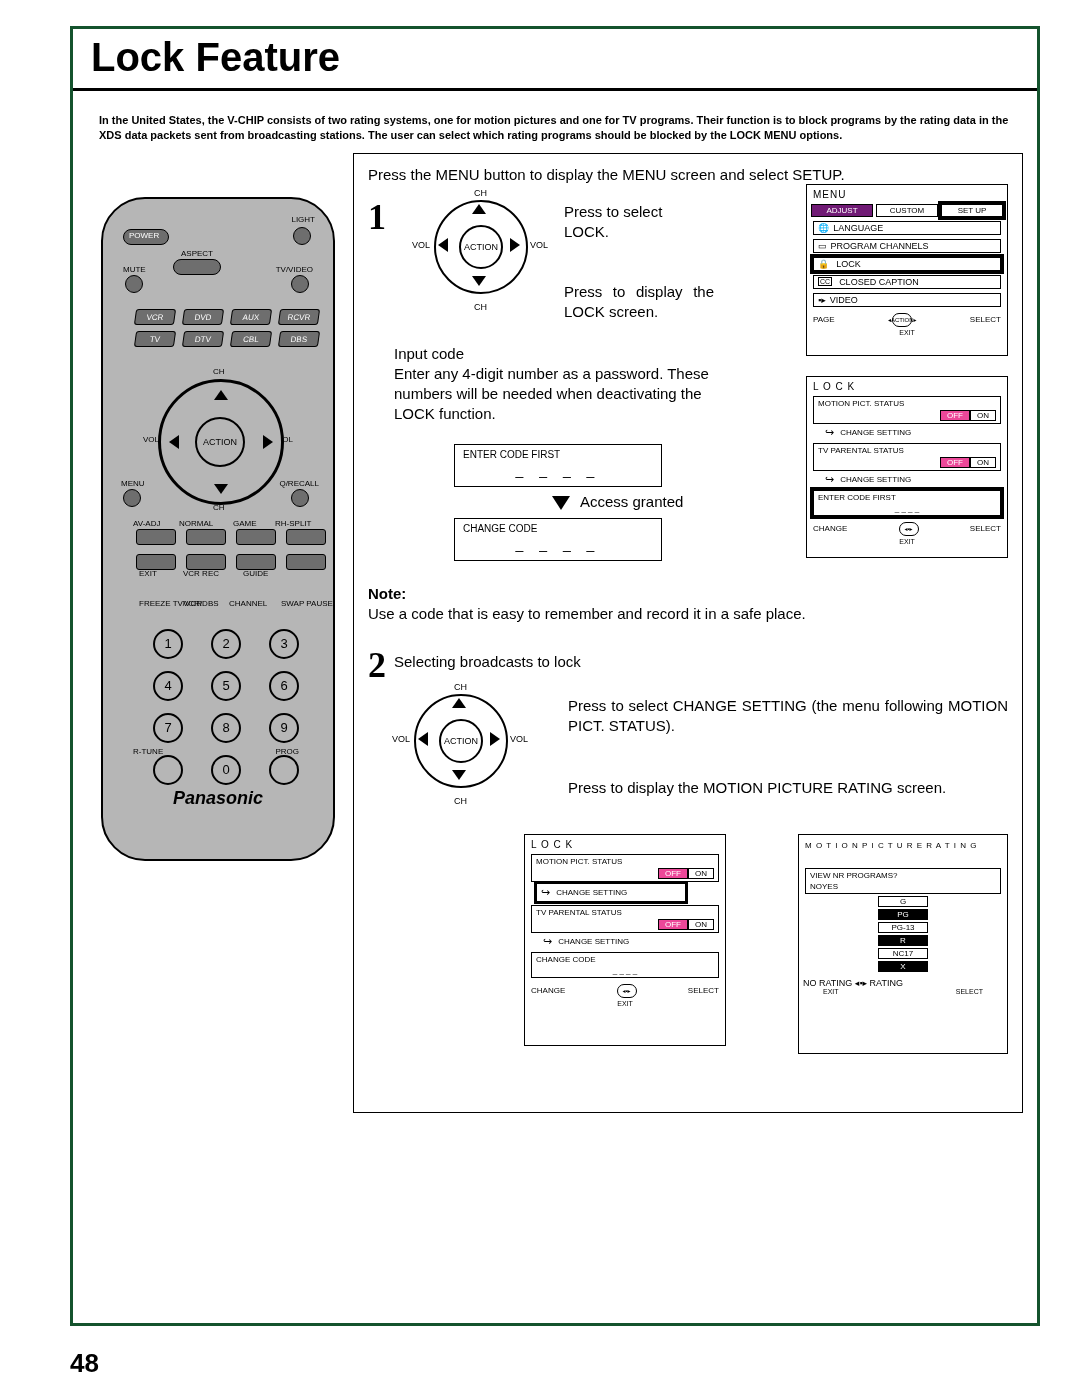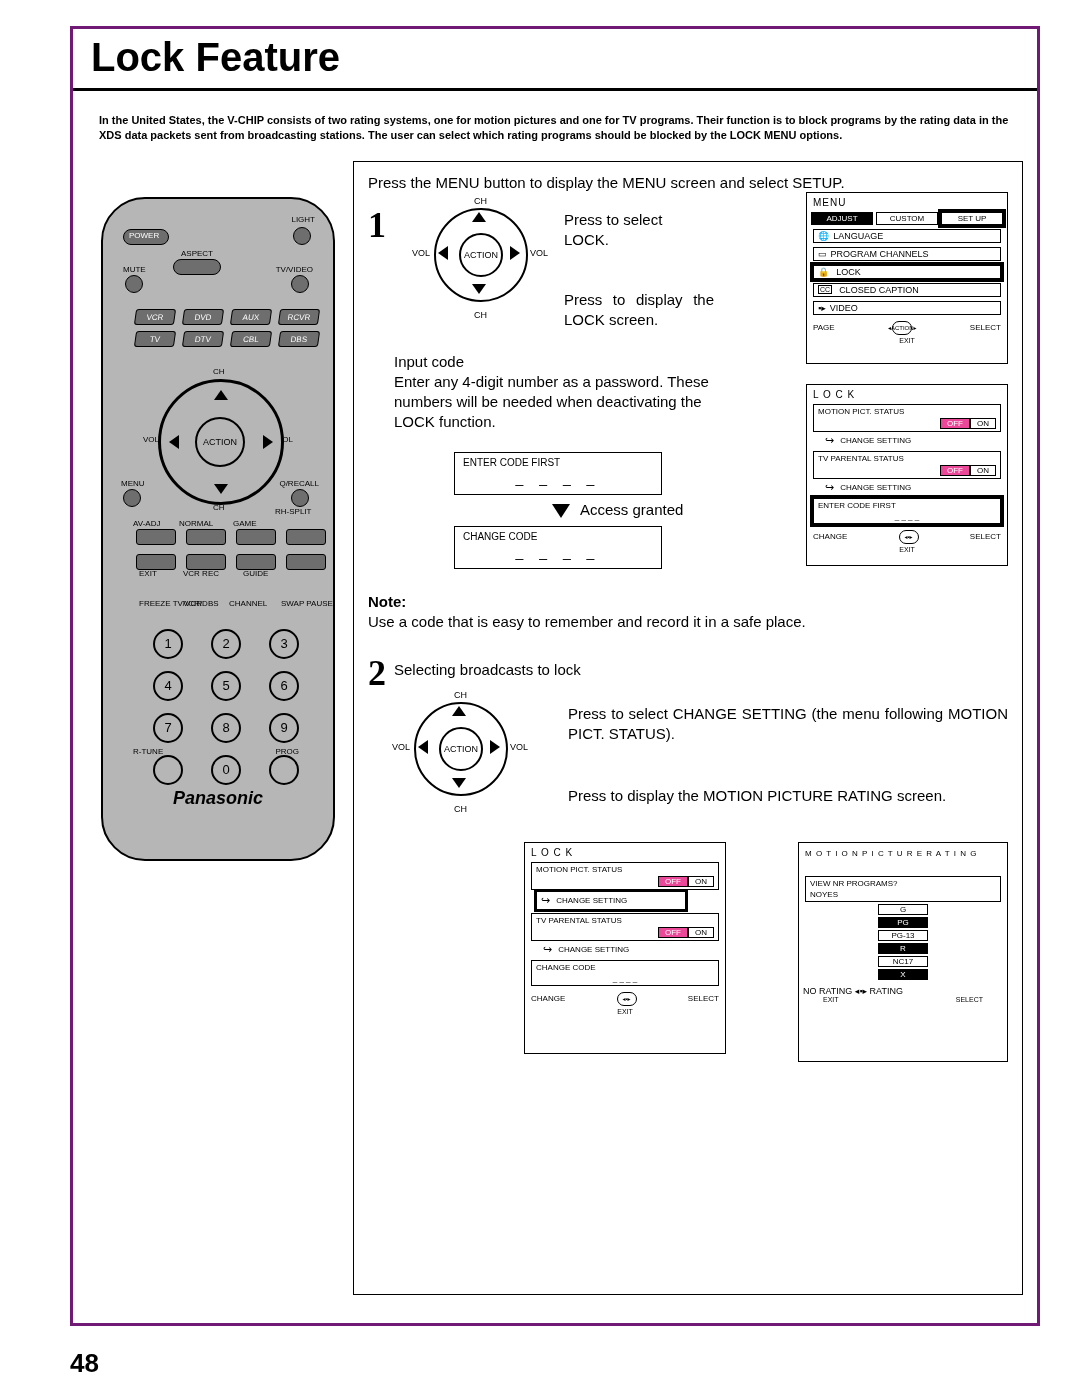--- a/index.html
+++ b/index.html
@@ -1,17 +1,17 @@
 <!DOCTYPE html>
 <html><head>
 <meta charset="utf-8">
 <style>
   html,body{margin:0;padding:0;background:#fff;font-family:Arial,Helvetica,sans-serif;color:#000}
   .page{width:1080px;height:1397px;position:relative;box-sizing:border-box;padding:26px 40px 20px 70px}
-  .outer{border:3px solid #701a75;box-sizing:border-box;height:1300px;position:relative;padding:0}
+  .outer{border:3px solid #14532d;box-sizing:border-box;height:1300px;position:relative;padding:0}
   .title-bar{border-bottom:3px solid #000;padding:6px 18px 8px 18px}
   .title{font-weight:bold;font-size:40px;font-family:Arial,Helvetica,sans-serif}
   .intro{font-weight:bold;font-size:11px;line-height:1.35;padding:22px 26px 10px 26px}
   .body-area{position:relative;height:1080px}
   
   .remote{position:absolute;left:28px;top:44px;width:230px;height:660px;background:#b6b6b6;border:2px solid #000;border-radius:44px 44px 44px 44px}
   .remote::after{content:"";position:absolute;left:10px;right:10px;bottom:-2px;top:560px;border-top:0}
   .rem-lbl{position:absolute;font-size:8px;font-family:Arial;color:#000}
   .btn-pill{position:absolute;background:#6e6e6e;border:1px solid #000;border-radius:10px;height:14px}
   .btn-round{position:absolute;background:#6e6e6e;border:1px solid #000;border-radius:50%}
@@ -25,39 +25,39 @@
   .grid-btns{position:absolute;left:33px;top:330px;display:grid;grid-template-columns:repeat(4,40px);grid-template-rows:repeat(2,18px);gap:7px 10px}
   .grid-btns div{background:#6e6e6e;border:1px solid #000;border-radius:3px;height:14px}
   .numpad{position:absolute;left:50px;top:430px;display:grid;grid-template-columns:repeat(3,40px);gap:12px 18px}
   .numpad div{width:26px;height:26px;border:2px solid #000;border-radius:50%;display:flex;align-items:center;justify-content:center;font-size:13px;background:#b6b6b6}
   .brand{position:absolute;left:0;right:0;bottom:50px;text-align:center;font-weight:bold;font-style:italic;font-size:18px}
   .source-row{position:absolute;left:32px;top:110px;display:grid;grid-template-columns:repeat(4,40px);gap:4px 8px}
   .source-row span{display:flex;align-items:center;justify-content:center;font-size:8px;background:#6e6e6e;color:#fff;border:1px solid #000;height:14px;border-radius:3px;transform:skewX(-8deg)}
   .source-row2{position:absolute;left:32px;top:132px;display:grid;grid-template-columns:repeat(4,40px);gap:4px 8px}
   .source-row2 span{display:flex;align-items:center;justify-content:center;font-size:8px;background:#6e6e6e;color:#fff;border:1px solid #000;height:14px;border-radius:3px;transform:skewX(-8deg)}
   
-  .panel{position:absolute;left:280px;top:8px;right:14px;height:1134px;border:1.5px solid #000;box-sizing:border-box;padding:10px 14px 10px 14px}
+  .panel{position:absolute;left:280px;top:0;right:14px;height:960px;border:1.5px solid #000;box-sizing:border-box;padding:10px 14px 10px 14px}
   .panel-top{font-size:15px;margin:2px 0 10px 0}
   .step-num{font-weight:bold;font-size:36px;font-family:"Times New Roman",serif;position:absolute}
   .dpad{position:absolute;width:130px;height:120px}
   .dpad .ring{position:absolute;left:20px;top:10px;width:90px;height:90px;border:2px solid #000;border-radius:50%}
   .dpad .hub{position:absolute;left:45px;top:35px;width:40px;height:40px;border:2px solid #000;border-radius:50%;display:flex;align-items:center;justify-content:center;font-size:9px}
   .dpad .t-up{left:58px;top:14px}
   .dpad .t-down{left:58px;top:86px}
   .dpad .t-left{left:24px;top:48px}
   .dpad .t-right{left:96px;top:48px}
   .dp-lbl{position:absolute;font-size:9px}
   .txt{position:absolute;font-size:15px;line-height:1.35}
   .access-arrow{width:0;height:0;border-left:9px solid transparent;border-right:9px solid transparent;border-top:14px solid #000;display:inline-block;vertical-align:middle;margin-right:10px}
   
   .osd{position:absolute;border:1.5px solid #000;background:#fff;font-size:10px}
   .osd .bar{border:1px solid #000;margin:4px 6px;padding:1px 4px;font-size:9px;display:flex;gap:4px;align-items:center}
   .osd .tab-row{display:flex;gap:3px;margin:4px 4px}
   .osd .tab{border:1px solid #000;font-size:8px;padding:1px 3px;flex:1;text-align:center}
-  .osd .tab.sel{background:#000000;color:#fff}
+  .osd .tab.sel{background:#701a75;color:#fff}
   .osd .title2{margin:4px 6px;font-size:10px;letter-spacing:1px}
   .osd .foot{display:flex;justify-content:space-between;align-items:center;margin:6px 6px 2px 6px;font-size:8px}
   .osd .lock-icon::before{content:"🔒";font-size:9px;margin-right:3px}
   .osd .cc-icon::before{content:"CC";font-size:7px;border:1px solid #000;padding:0 1px;margin-right:3px}
   .osd .seg{border:1px solid #000;padding:0 6px;font-size:8px}
   .osd .seg.sel{background:#ec4899;color:#fff}
   .osd .segpair{display:inline-flex;margin-left:auto}
   .osd .mini-arrow{font-size:11px;margin-right:3px}
   .osd .nav-ic{width:18px;height:12px;border:1px solid #000;border-radius:7px;display:inline-flex;align-items:center;justify-content:center;font-size:6px;margin:0 3px}
   .codebox{position:absolute;border:1.5px solid #000;padding:4px 8px 8px 8px}
@@ -130,21 +130,21 @@
             <div></div>
             <div></div>
           <div></div>
             <div></div>
             <div></div>
             <div></div>
         </div>
         <span class="rem-lbl" style="left:30px;top:320px">AV-ADJ</span>
         <span class="rem-lbl" style="left:76px;top:320px">NORMAL</span>
         <span class="rem-lbl" style="left:130px;top:320px">GAME</span>
-        <span class="rem-lbl" style="left:172px;top:308px">RH-SPLIT</span>
+        <span class="rem-lbl" style="left:172px;top:320px">RH-SPLIT</span>
         <span class="rem-lbl" style="left:36px;top:370px">EXIT</span>
         <span class="rem-lbl" style="left:80px;top:370px">VCR REC</span>
         <span class="rem-lbl" style="left:140px;top:370px">GUIDE</span>
 
         <span class="rem-lbl" style="left:36px;top:400px">FREEZE
 TV/VCR</span>
         <span class="rem-lbl" style="left:80px;top:400px">VCR/DBS</span>
         <span class="rem-lbl" style="left:126px;top:400px">CHANNEL</span>
         <span class="rem-lbl" style="left:178px;top:400px">SWAP
 PAUSE</span>

